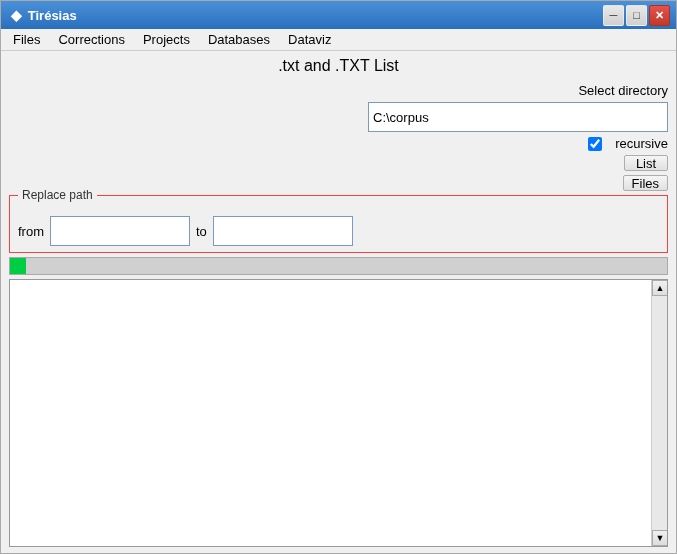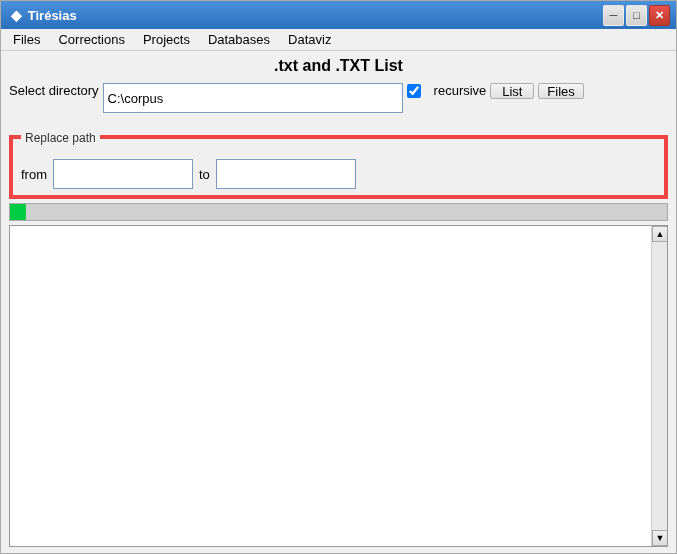--- a/index.html
+++ b/index.html
@@ -90,30 +90,31 @@
       flex: 1;
       background: #f0f0f0;
       display: flex;
       flex-direction: column;
       padding: 6px 8px;
     }
 
     .page-title {
       text-align: center;
       font-size: 16px;
-      font-weight: bold;
+      font-weight: normal;
       margin-bottom: 8px;
       color: #000;
     }
 
     .row {
       display: flex;
-      align-items: flex-start;
-      margin-bottom: 22px;
+      align-items: flex-end;
+      margin-bottom: 4px;
       gap: 4px;
+      flex-direction: column;
     }
 
     .label {
       font-size: 13px;
       white-space: nowrap;
     }
 
     .text-input {
       height: 30px;
       border: 1px solid #7a9abf;
@@ -146,21 +147,21 @@
       min-width: 44px;
       background: linear-gradient(to bottom, #f5f5f5, #e0e0e0);
       border: 1px solid #adadad;
       font-size: 13px;
       cursor: pointer;
       padding: 0 8px;
       border-radius: 2px;
     }
 
     .replace-group {
-      border: 4px solid #ef4444;
+      border: 1px solid #ef4444;
       padding: 4px 8px 6px 8px;
       margin-bottom: 4px;
       position: relative;
     }
 
     .replace-group-legend {
       position: absolute;
       top: -8px;
       left: 8px;
       background: #f0f0f0;

